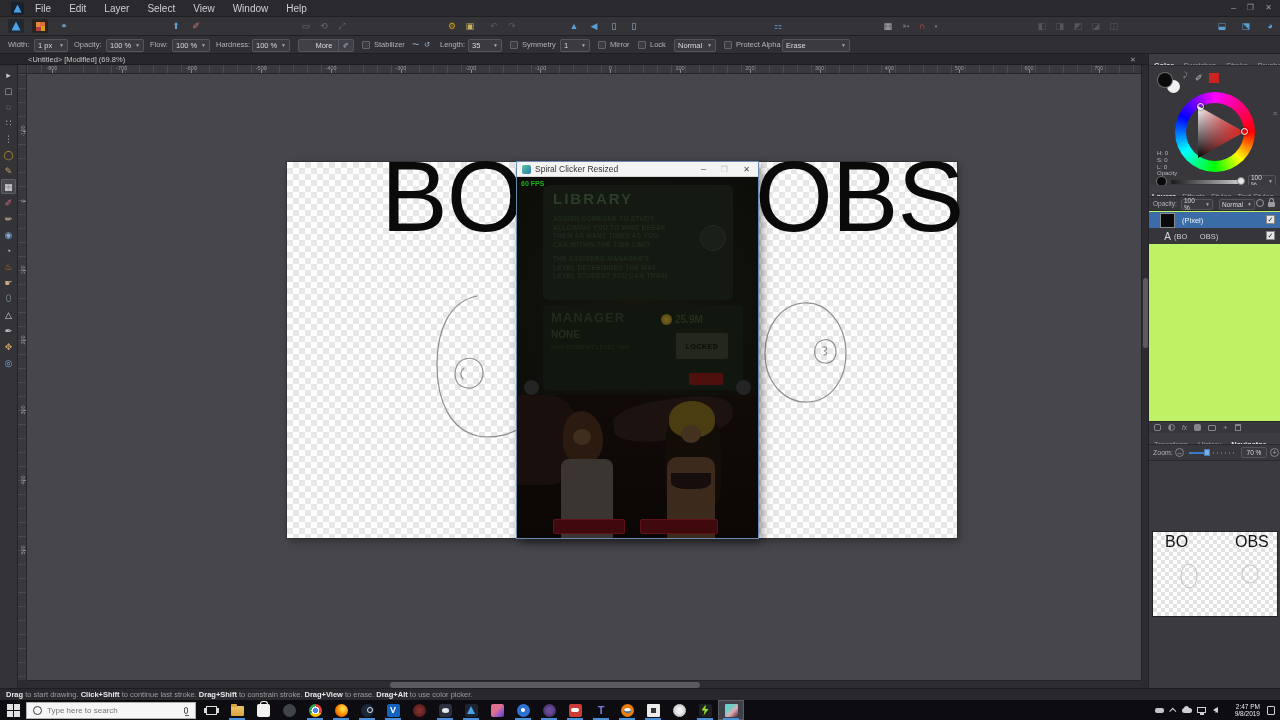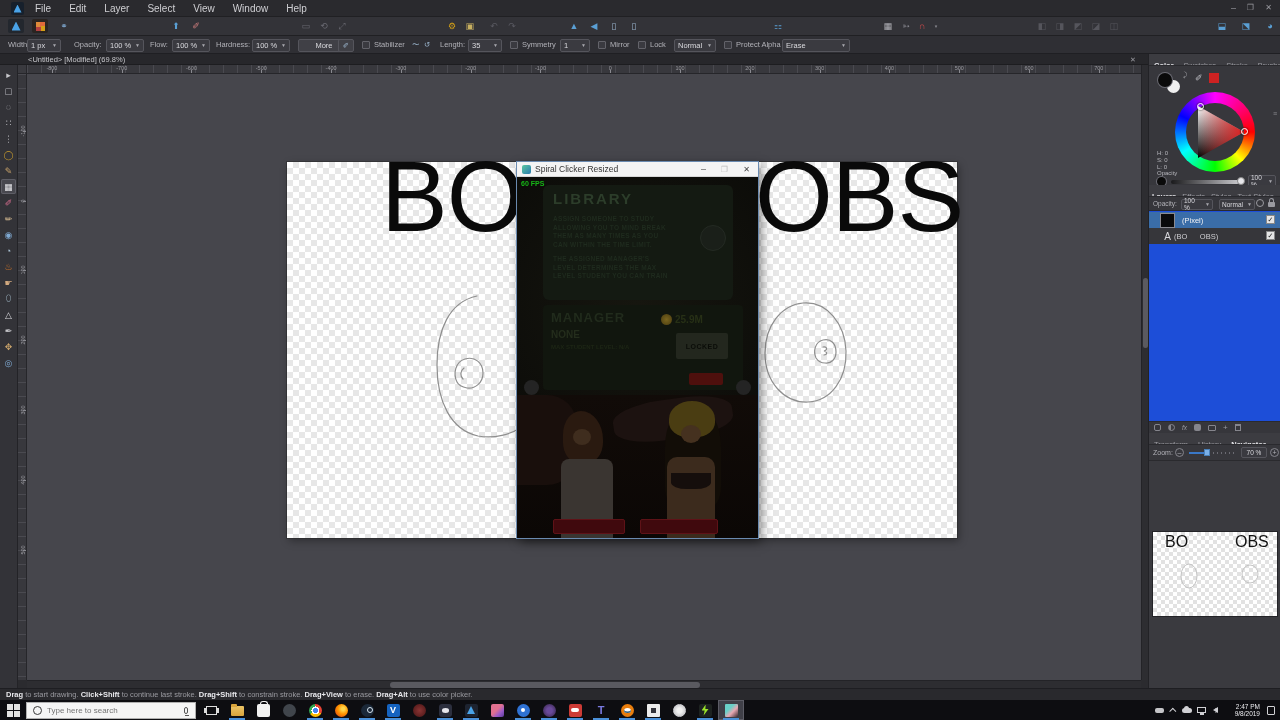--- a/index.html
+++ b/index.html
@@ -154,21 +154,21 @@
   <div class="t2" style="left:1070px;color:#55555c">◩</div>
   <div class="t2" style="left:1088px;color:#55555c">◪</div>
   <div class="t2" style="left:1106px;color:#55555c">◫</div>
   <div class="t2" style="left:1214px;color:#5a9fd4">⬓</div>
   <div class="t2" style="left:1238px;color:#5a9fd4">⬔</div>
   <div class="t2" style="left:1262px;color:#5a9fd4">◕</div>
 </div>
 
 <div class="abs" id="contextbar">
   <span class="lbl" style="left:8px">Width:</span>
-  <div class="cbox" style="left:27px;width:34px">
+  <div class="cbox" style="left:34px;width:34px">
       <span>1 px</span>
       <span class="car">▼</span>
     </div>
   <span class="lbl" style="left:74px">Opacity:</span>
   <div class="cbox" style="left:106px;width:38px">
       <span>100 %</span>
       <span class="car">▼</span>
     </div>
   <span class="lbl" style="left:150px">Flow:</span>
   <div class="cbox" style="left:172px;width:38px">
@@ -513,21 +513,21 @@
       </div>
     <div style="position:absolute;left:70px;top:1.5px;width:36px;height:11px;background:#3a3a40;border:1px solid #55555c;border-radius:2px;display:flex;align-items:center;justify-content:space-between;padding:0 2px">
         <span style="font-size:6.5px;color:#dadade">Normal</span>
         <span class="car">▼</span>
       </div>
     <span style="position:absolute;right:16px;top:2px;width:8px;height:8px;border-radius:50%;border:1.5px solid #9a9aa0"></span>
     <span style="position:absolute;right:5px;top:5px;width:7px;height:5px;background:#9a9aa0;border-radius:1px">
         <i style="position:absolute;top:-4px;left:.5px;width:5px;height:4px;border:1.2px solid #9a9aa0;border-bottom:none;border-radius:3px 3px 0 0"></i>
       </span>
   </div>
-  <div style="position:relative;height:210px;background:#1d4ed8">
+  <div style="position:relative;height:210px;background:#bef264">
     <div class="layer-row" style="top:1px;background:#3a6da8">
       <div class="lthumb"></div>
       <span style="margin-left:8px;font-size:7.5px;color:#f2f2f4">(Pixel)</span>
       <span class="lcheck">✓</span>
     </div>
     <div class="layer-row" style="top:17px;background:#36363a">
       <span style="width:13px;margin-left:12px;font-size:10px;color:#d8d8dc;text-align:center">A</span>
       <span style="margin-left:0;font-size:7.5px;color:#cfcfd3;white-space:pre">(BO      OBS)</span>
       <span class="lcheck">✓</span>
     </div>

